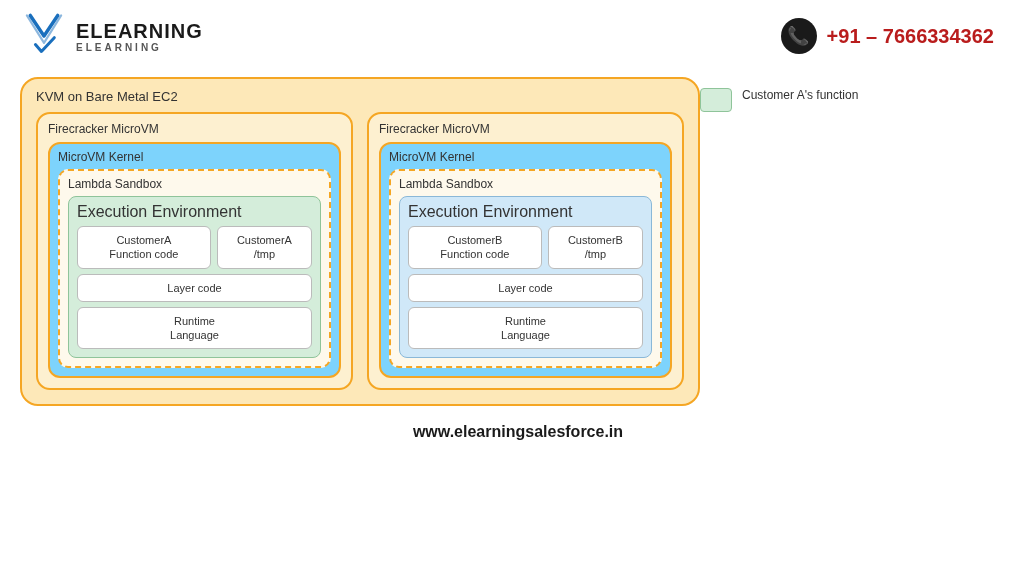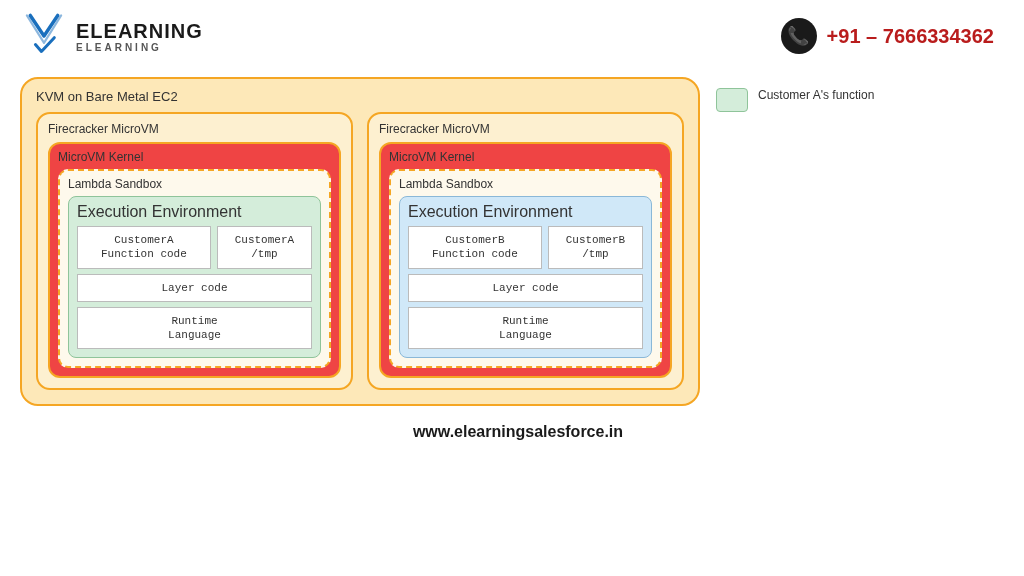--- a/index.html
+++ b/index.html
@@ -65,21 +65,20 @@
       font-size: 20px;
       font-weight: 700;
       color: #b91c1c;
     }
 
     
     .diagram-area {
       display: flex;
       align-items: flex-start;
       padding: 9px 20px;
-      gap: 16px;
     }
 
     
     .kvm-box {
       background: #fde8b8;
       border: 2px solid #f5a623;
       border-radius: 18px;
       padding: 10px 14px 14px 14px;
       width: 680px;
       position: relative;
@@ -103,21 +102,21 @@
       flex: 1;
     }
     .microvm-label {
       font-size: 12px;
       color: #333;
       margin-bottom: 6px;
     }
 
     
     .kernel-box {
-      background: #ef4444;
+      background: #7dd3fc;
       border: 2px solid #f5a623;
       border-radius: 12px;
       padding: 6px 8px 8px 8px;
     }
     .kernel-label {
       font-size: 12px;
       color: #333;
       margin-bottom: 5px;
     }
 
@@ -158,27 +157,26 @@
     .top-row {
       display: flex;
       gap: 6px;
       margin-bottom: 5px;
     }
 
     
     .inner-box {
       background: #fff;
       border: 1.5px solid #bbb;
-      border-radius: 0;
+      border-radius: 6px;
       padding: 6px 8px;
       font-size: 11px;
       text-align: center;
       color: #333;
       line-height: 1.3;
-      font-family: Liberation Mono, monospace;
     }
     .func-code-box {
       flex: 1.2;
     }
     .tmp-box {
       flex: 0.8;
     }
     .layer-box {
       width: 100%;
       margin-bottom: 5px;

